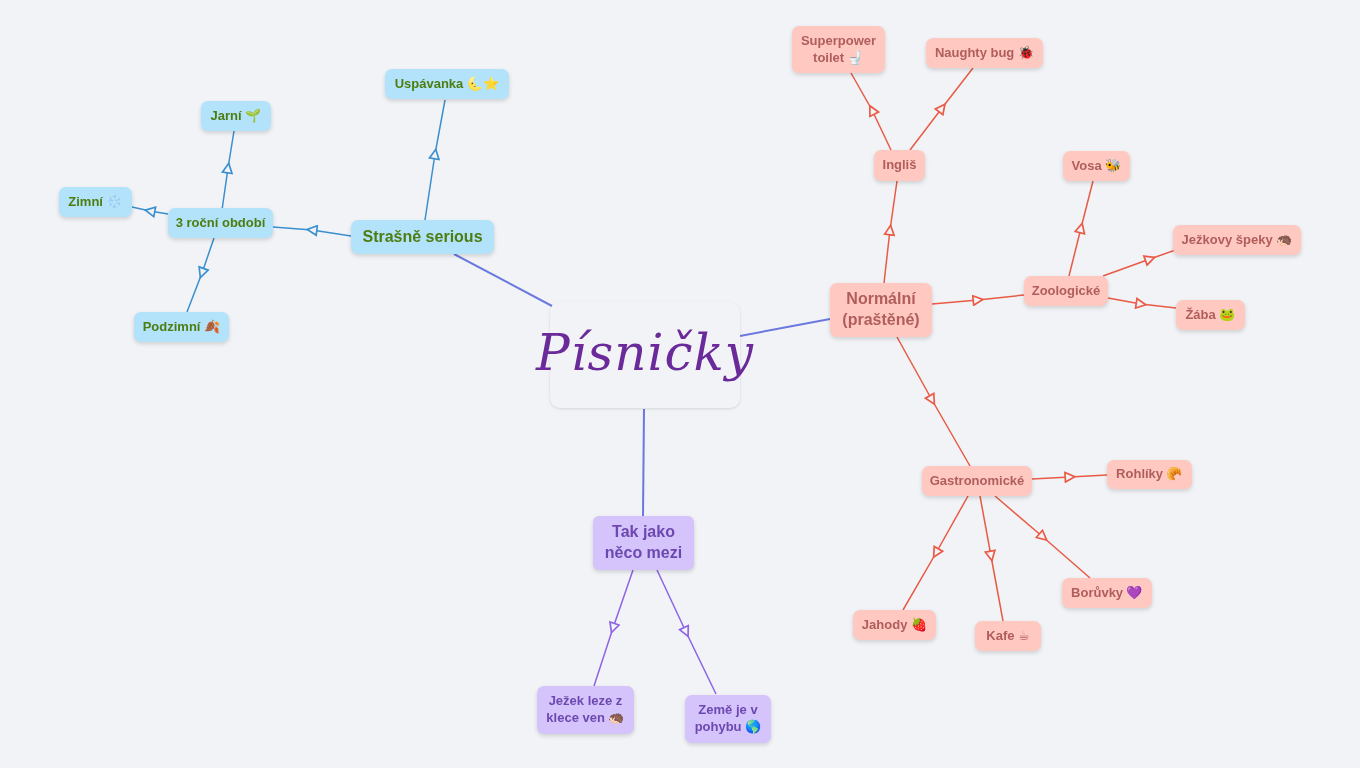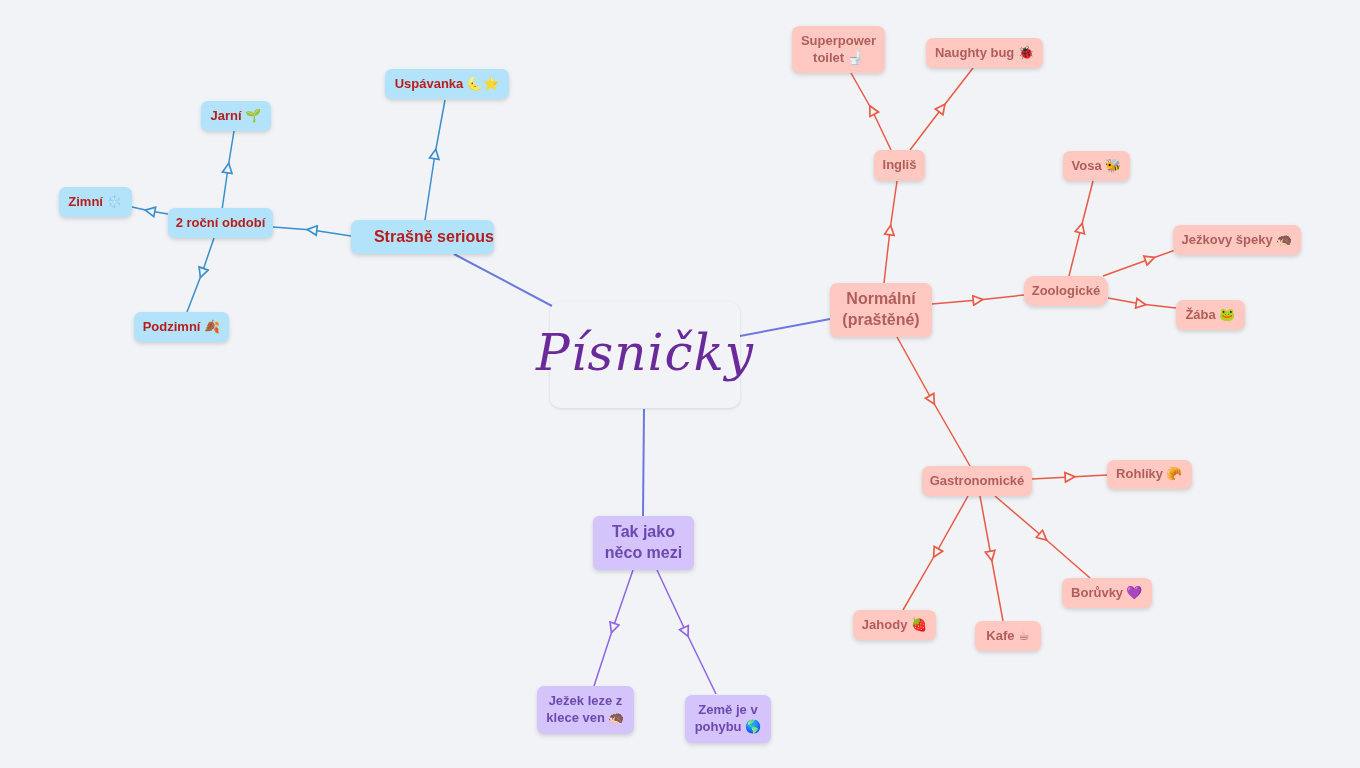--- a/index.html
+++ b/index.html
@@ -12,21 +12,21 @@
     #canvas { position:absolute; left:0; top:0; width:1360px; height:768px; }
     svg.edges { position:absolute; left:0; top:0; width:1360px; height:768px; }
     .node {
       position:absolute; box-sizing:border-box;
       border-radius:7px;
       display:flex; align-items:center; justify-content:center;
       text-align:center; font-weight:bold; line-height:1.3;
       box-shadow:0 2px 4px rgba(0,0,0,0.15);
       white-space:nowrap; cursor:pointer;
     }
-    .blue { background:#b3e3fb; color:#b91c1c; }
+    .blue { background:#b3e3fb; color:#4d7c0f; }
     .red { background:#ffc9c2; color:#b05d5b; }
     .purple { background:#d5c4fb; color:#6c48b0; }
     .lvl1 { font-size:16px; }
     .lvl2 { font-size:13px; }
     .root {
       position:absolute; left:550px; top:302px; width:190px; height:106px;
       border-radius:10px; background:#f1f3f6;
       box-shadow:0 1px 3px rgba(0,0,0,0.12);
       display:flex; align-items:center; justify-content:center;
     }
@@ -79,28 +79,28 @@
     <polyline points="968,496 936,553 903,610" fill="none" stroke="#ea5a45" stroke-width="1.5" marker-mid="url(#arrR)"></polyline>
 
     <polyline points="633,570 613,628 594,686" fill="none" stroke="#8f63e6" stroke-width="1.5" marker-mid="url(#arrP)"></polyline>
     <polyline points="657,570 686,632 716,694" fill="none" stroke="#8f63e6" stroke-width="1.5" marker-mid="url(#arrP)"></polyline>
   </svg>
 
   <div class="root">
     <span>Písničky</span>
   </div>
 
-  <div class="node blue lvl1" style="left:351px; top:220px; width:143px; height:34px;justify-content:flex-end;">
+  <div class="node blue lvl1" style="left:351px; top:220px; width:143px; height:34px;">
     <span>Strašně serious</span>
   </div>
   <div class="node blue lvl2" style="left:385px; top:69px; width:124px; height:30px;">
     <span>Uspávanka 🌜⭐</span>
   </div>
   <div class="node blue lvl2" style="left:168px; top:208px; width:105px; height:30px;">
-    <span>2 roční období</span>
+    <span>3 roční období</span>
   </div>
   <div class="node blue lvl2" style="left:201px; top:101px; width:70px; height:30px;">
     <span>Jarní 🌱</span>
   </div>
   <div class="node blue lvl2" style="left:59px; top:187px; width:73px; height:30px;">
     <span>Zimní ❄️</span>
   </div>
   <div class="node blue lvl2" style="left:134px; top:312px; width:95px; height:30px;">
     <span>Podzimní 🍂</span>
   </div>
@@ -112,21 +112,21 @@
   <div class="node red lvl2" style="left:874px; top:150px; width:51px; height:31px;">
     <span>Ingliš</span>
   </div>
   <div class="node red lvl2 multiline" style="left:792px; top:26px; width:93px; height:47px; flex-direction:column;">
     <span>Superpower</span>
     <span>toilet 🚽</span>
   </div>
   <div class="node red lvl2" style="left:926px; top:38px; width:117px; height:30px;">
     <span>Naughty bug 🐞</span>
   </div>
-  <div class="node red lvl2" style="left:1024px; top:276px; width:84px; height:30px;border-radius:10px;">
+  <div class="node red lvl2" style="left:1024px; top:276px; width:84px; height:30px;">
     <span>Zoologické</span>
   </div>
   <div class="node red lvl2" style="left:1063px; top:151px; width:67px; height:30px;align-items:center;">
     <span>Vosa 🐝</span>
   </div>
   <div class="node red lvl2" style="left:1173px; top:213px; width:128px; height:30px;margin-top:12px;">
     <span>Ježkovy špeky 🦔</span>
   </div>
   <div class="node red lvl2" style="left:1176px; top:300px; width:69px; height:30px;">
     <span>Žába 🐸</span>

